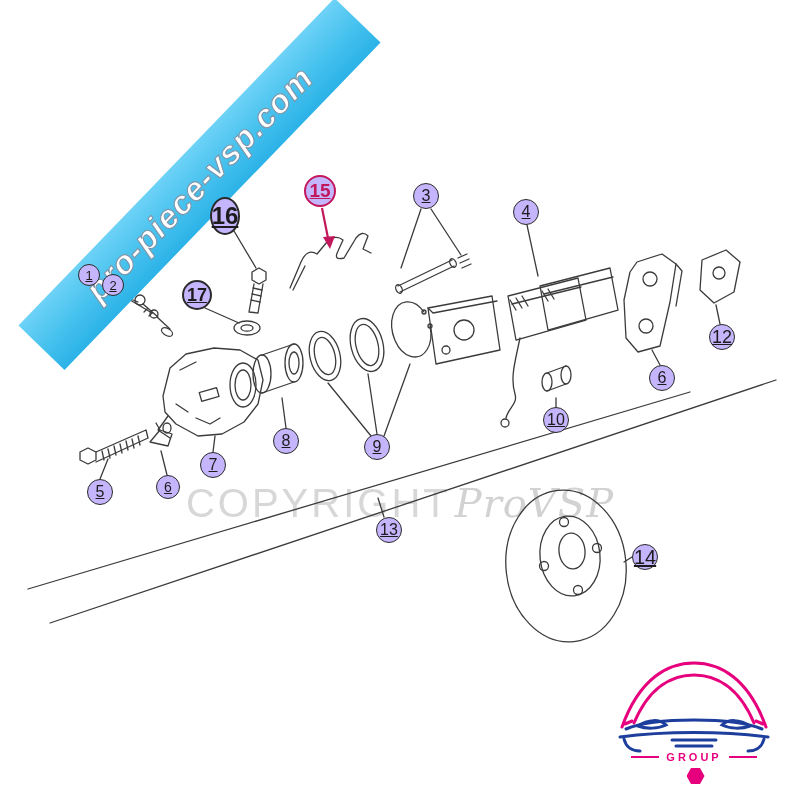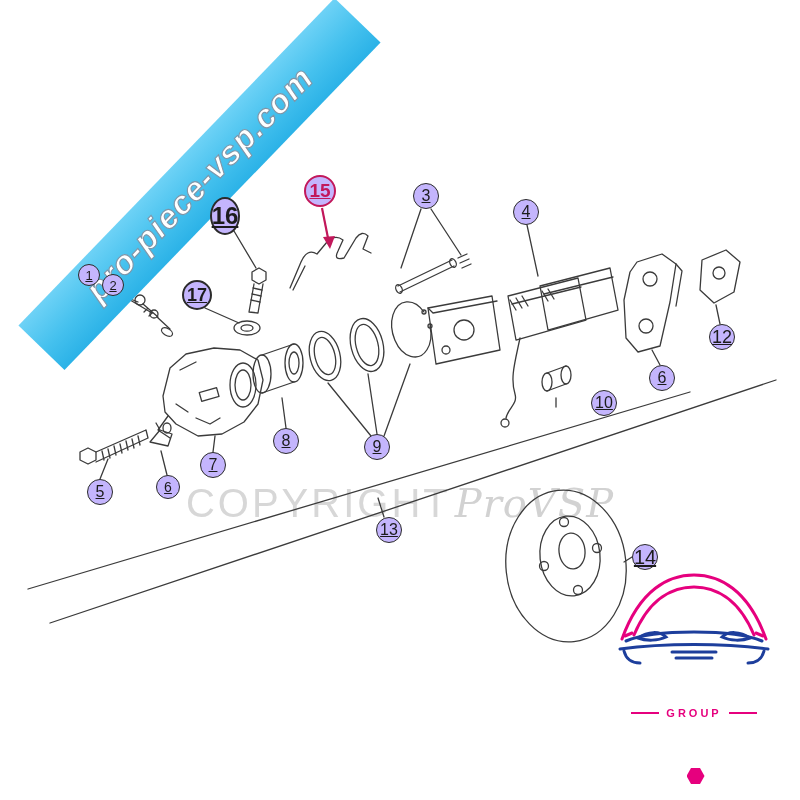--- a/index.html
+++ b/index.html
@@ -27,21 +27,21 @@
 
   
   .callouts { position:absolute; inset:0; z-index:4; }
   .callout { position:absolute; border:1.5px solid #2b2b2b; border-radius:50%; background:#c4b5fd;
              display:flex; align-items:center; justify-content:center; color:#1c1c1c; font-weight:500;text-decoration:underline; }
   .callout.bold { border-width:2.4px; font-weight:700; }
   .callout.highlighted { border-color:var(--hl,#c2185b); color:var(--hl,#c2185b); border-width:2.6px; font-weight:700; }
 
   
   .logo { position:absolute; right:16px; bottom:16px; width:180px; z-index:5;
-          display:flex; flex-direction:column; align-items:center;gap:44px; }
+          display:flex; flex-direction:column; align-items:center; }
   .logo-group-row { display:flex; align-items:center; gap:7px; color:#e6007e; font-size:11px;
                     font-weight:bold; letter-spacing:3px; margin-top:-4px; }
   .logo-group-row .rule { width:28px; height:2px; background:#e6007e; }
   .logo-pro-row { font-size:47px; font-weight:bold; font-style:italic; color:#16389d;
                   line-height:0.95; display:flex; align-items:flex-start; }
   .hexagon { width:18px; height:16px; background:#e6007e; margin-top:5px; margin-left:3px;
              clip-path:polygon(25% 0,75% 0,100% 50%,75% 100%,25% 100%,0 50%); }
   .logo-vsp-row { font-size:47px; font-weight:bold; font-style:italic; color:#16389d;
                   line-height:0.95; letter-spacing:5px; }
 </style>
@@ -212,21 +212,21 @@
       <div class="callout bold" style="left: 210px; top: 197px; height: 38px; width: 30px; font-size: 24px;">16</div>
       <div class="callout bold" style="left: 182px; top: 280px; height: 30px; width: 30px; font-size: 18px; text-align: right;">17</div>
       <div class="callout bold highlighted" style="left: 304px; top: 175px; height: 32px; width: 32px; font-size: 19px;">15</div>
       <div class="callout" style="left: 413px; top: 183px; height: 26px; width: 26px; font-size: 16px;">3</div>
       <div class="callout" style="left: 513px; top: 199px; height: 26px; width: 26px; font-size: 16px;">4</div>
       <div class="callout" style="left: 87px; top: 479px; height: 26px; width: 26px; font-size: 16px;">5</div>
       <div class="callout" style="left: 156px; top: 475px; height: 24px; width: 24px; font-size: 14px;">6</div>
       <div class="callout" style="left: 200px; top: 452px; height: 26px; width: 26px; font-size: 16px;">7</div>
       <div class="callout" style="left: 273px; top: 428px; height: 26px; width: 26px; font-size: 16px;">8</div>
       <div class="callout" style="left: 364px; top: 434px; height: 26px; width: 26px; font-size: 16px;">9</div>
-      <div class="callout" style="left: 543px; top: 390px; height: 26px; width: 26px; font-size: 16px; margin-left: 48px;">10</div>
+      <div class="callout" style="left: 543px; top: 407px; height: 26px; width: 26px; font-size: 16px;">10</div>
       <div class="callout" style="left: 649px; top: 365px; height: 26px; width: 26px; font-size: 16px;">6</div>
       <div class="callout" style="left: 709px; top: 324px; height: 26px; width: 26px; font-size: 18px;">12</div>
       <div class="callout" style="left: 376px; top: 517px; height: 26px; width: 26px; font-size: 16px;">13</div>
       <div class="callout" style="left: 632px; top: 544px; height: 26px; width: 26px; font-size: 20px;">14</div>
     </div>
 
   <div class="logo">
     <svg width="168" height="100" viewBox="0 0 160 100">
       <g stroke="#e6007e" stroke-width="3" fill="none" stroke-linecap="round">
         <path d="M8,72 C26,22 55,8 80,8 C105,8 134,22 152,72"></path>

